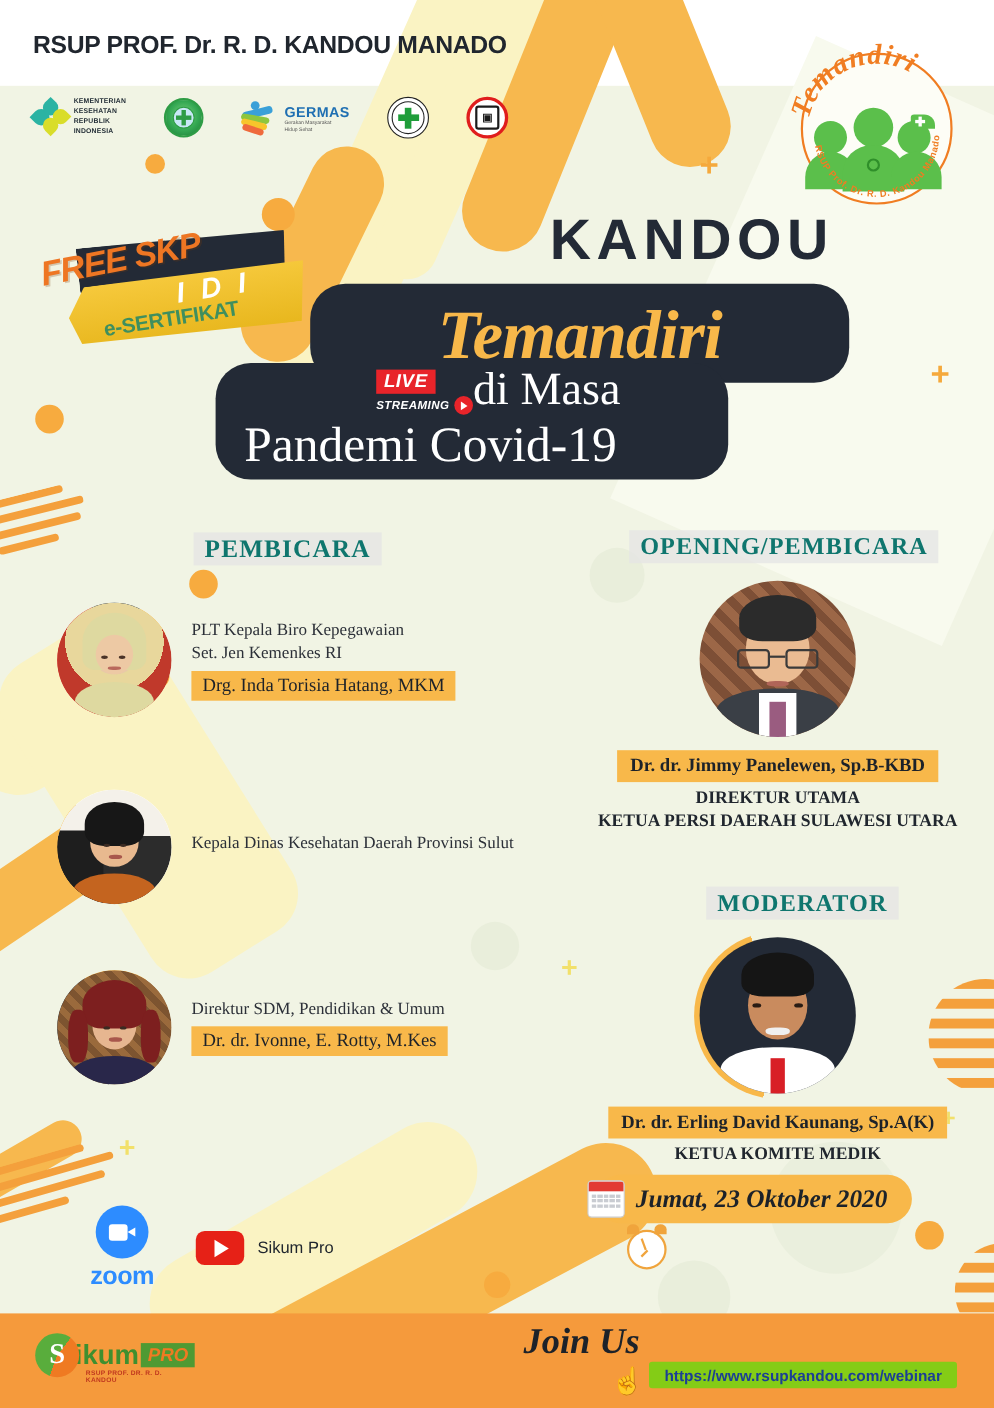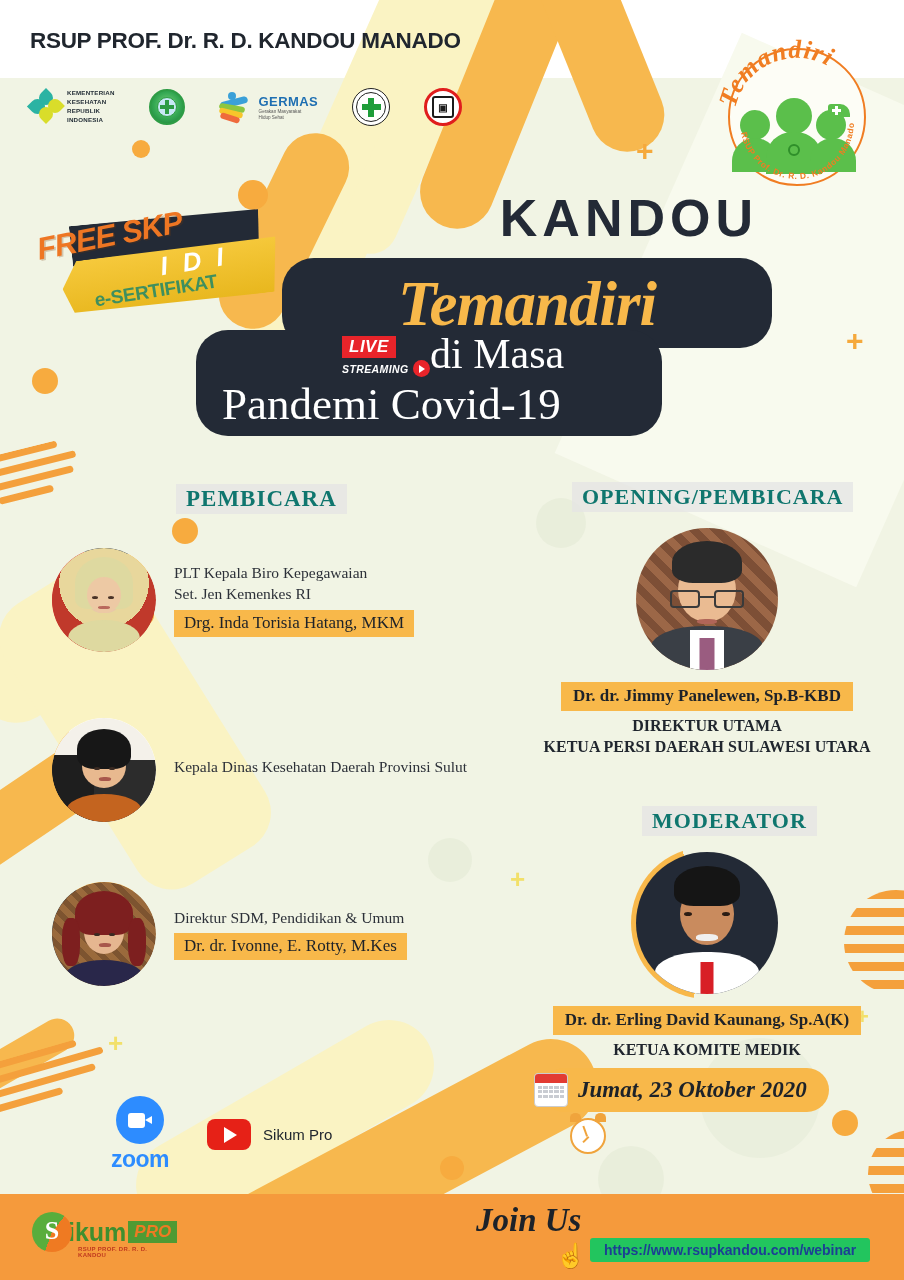--- a/index.html
+++ b/index.html
@@ -264,21 +264,21 @@
     color:#20262e; line-height:1.3; margin-top:5px;
   }
   #p-opening { left:512px; top:528px; width:390px; }
   #p-moderator { left:512px; top:852px; width:390px; }
 
   
   .platforms {
     position:absolute; left:82px; top:1096px; z-index:8;
     display:flex; align-items:center; gap:38px;
   }
-  .zoom-logo { text-align:right;margin-left:29px; }
+  .zoom-logo { text-align:right; }
   .zoom-circle {
     width:48px;height:48px;border-radius:50%;background:#2d8cff;
     display:flex;align-items:center;justify-content:center;margin:0 auto;
   }
   .zoom-cam { width:24px;height:15px;position:relative; }
   .zoom-cam .b { width:17px;height:15px;background:#fff;border-radius:3px; }
   .zoom-cam .t {
     position:absolute;right:0;top:3px;width:0;height:0;
     border-right:7px solid #fff;border-top:4.5px solid transparent;
     border-bottom:4.5px solid transparent;
@@ -363,21 +363,21 @@
     position:absolute;left:46px;top:34px;font-size:6px;font-weight:bold;
     color:#c0391f;letter-spacing:.3px;
   }
   .joinus {
     position:absolute; left:476px; top:8px;
     font-family:"Liberation Serif", serif; font-style:italic; font-weight:bold;
     font-size:33px; color:#1d2229;text-align:center;
   }
   .url-chip {
     position:absolute; left:590px; top:44px;
-    background:#22c55e; border-radius:3px; padding:4px 14px;
+    background:#84cc16; border-radius:3px; padding:4px 14px;
     font-size:14px; font-weight:bold; color:#1c3f94;
     font-family:"Liberation Sans", sans-serif;
   }
   .hand-cursor {
     position:absolute; left:556px; top:48px; font-size:24px; color:#1d2229;
   }
 </style>
 </head>
 <body>
 

